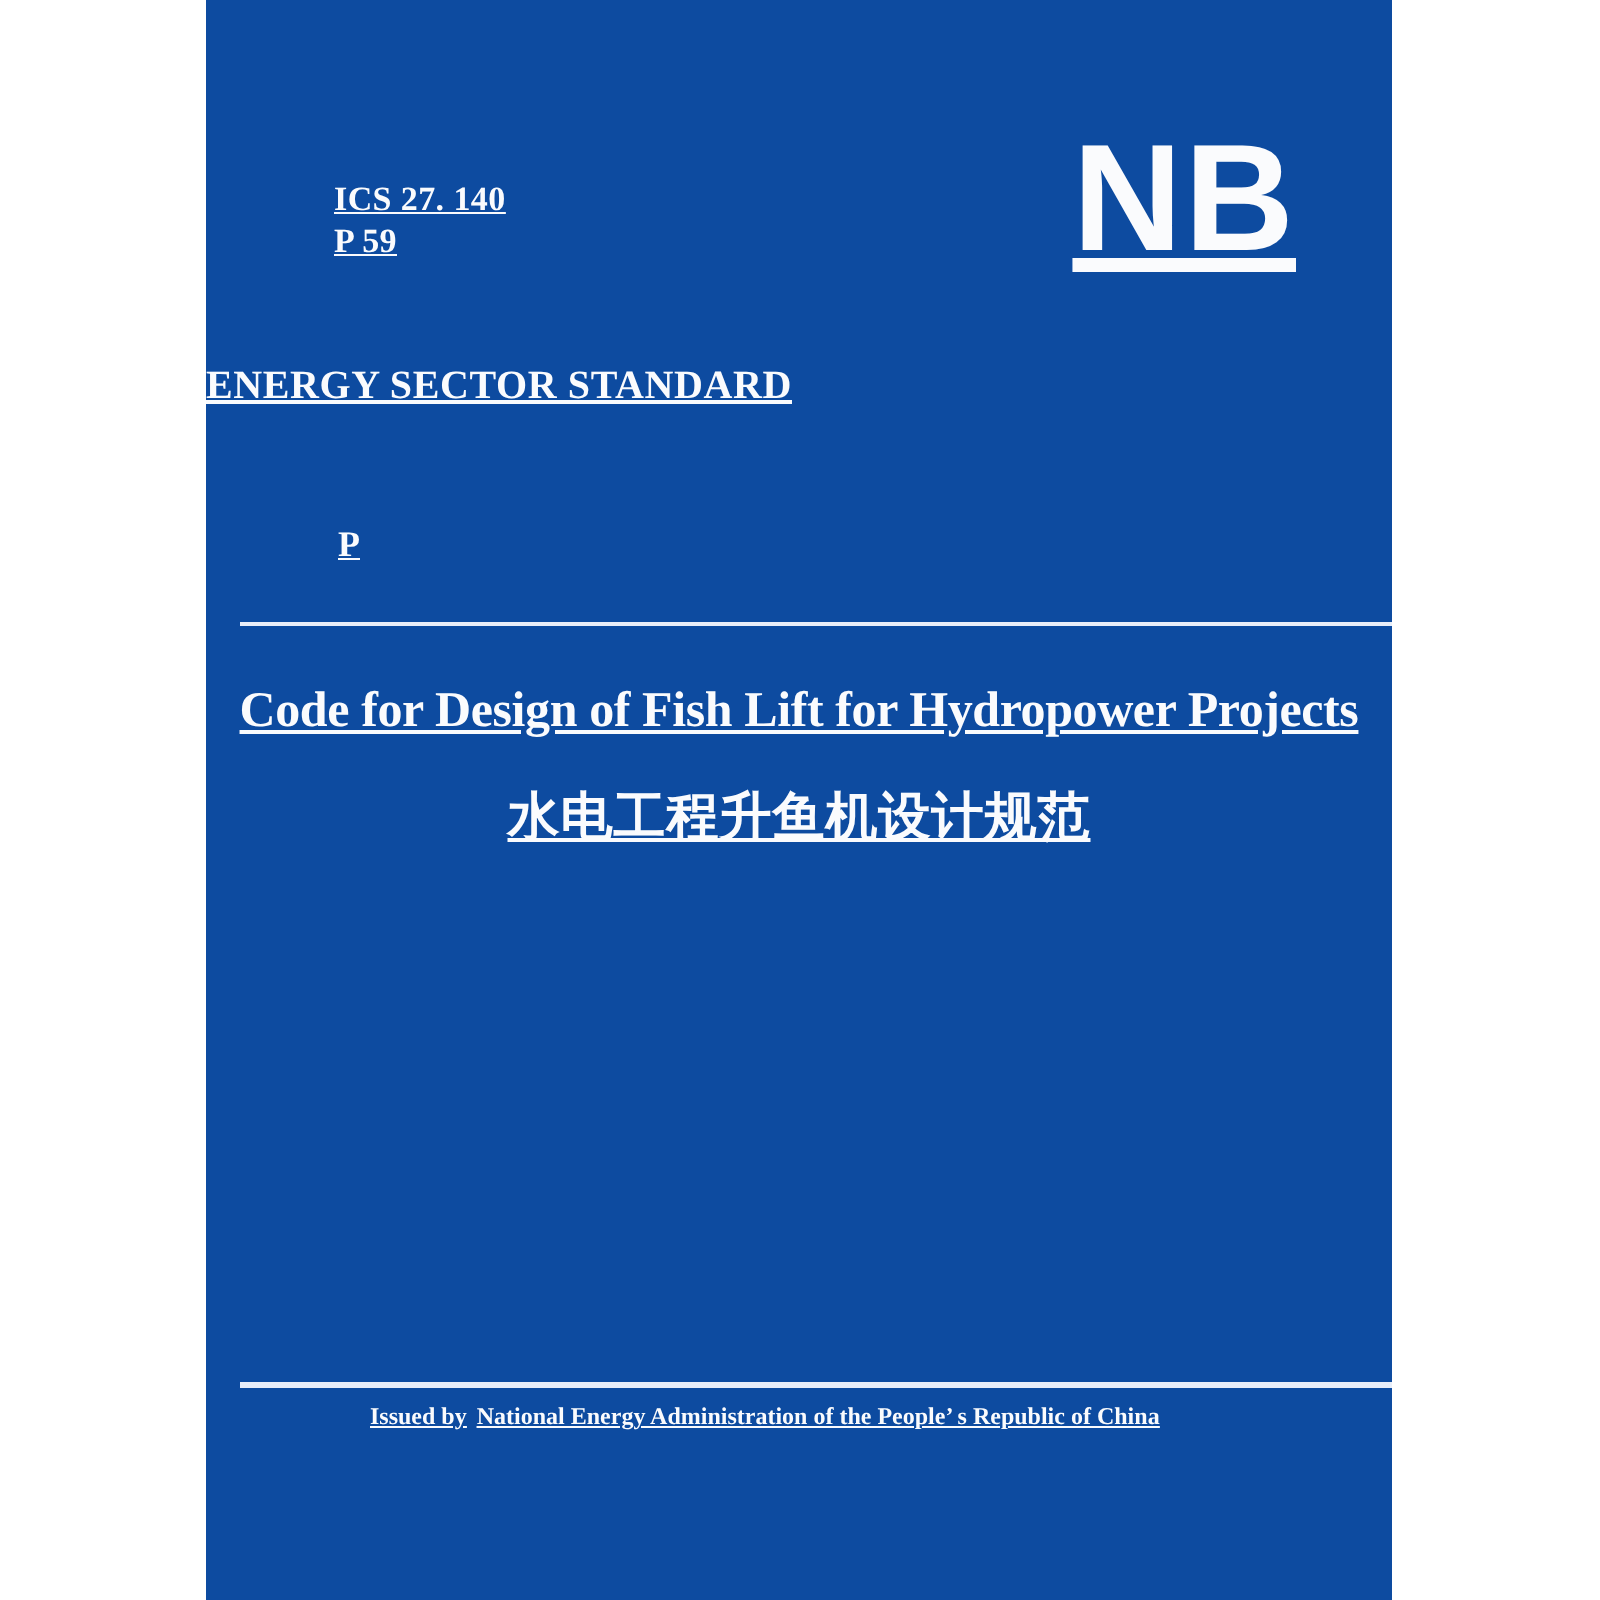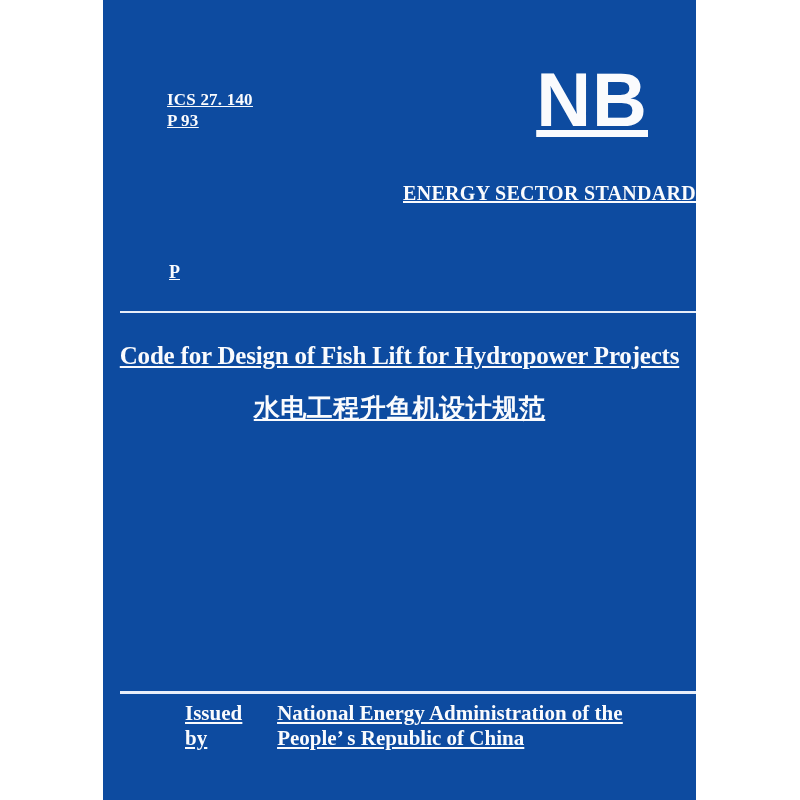--- a/index.html
+++ b/index.html
@@ -34,21 +34,21 @@
   .nb-logo{
     right:48px; top:64px;
     font-family:"Liberation Sans", sans-serif;
     font-weight:bold;
     font-size:76px;
     line-height:72px;
     letter-spacing:1px;
   }
   .org-block{
     left:0; right:0; top:180px;
-    text-align:right;
+    text-align:left;
     font-weight:bold;
   }
   .org-line-en{
     font-size:20px;
     line-height:26px;
     letter-spacing:0.3px;
   }
   .org-line-cn{
     font-family:"Liberation Sans", sans-serif;
     font-size:17px;
@@ -82,32 +82,32 @@
   }
   .dates-row{
     left:72px; right:64px; top:669px;
     display:flex;
     justify-content:space-between;
     font-size:17px; font-weight:bold;
   }
   .issuedby-row{
     left:82px; right:40px; top:701px;
     display:flex;
-    gap:35px;
-    font-size:21px; font-weight:bold;
+    gap:5px;
+    font-size:12px; font-weight:bold;
   }
 </style>
 </head>
 <body>
 
 <div class="cover">
 
   <div class="abs ics-block">
     <div>ICS 27. 140</div>
-    <div>P 93</div>
+    <div>P 59</div>
   </div>
 
   <div class="abs nb-logo">NB</div>
 
   <div class="abs org-block">
     <div class="org-line-en">ENERGY SECTOR STANDARD</div>
   </div>
 
   <div class="abs code-row">
     <span>P</span>

